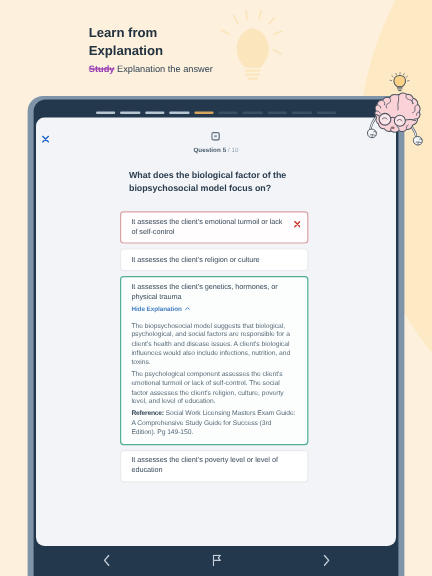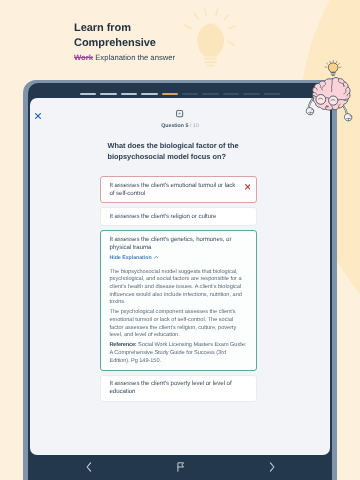--- a/index.html
+++ b/index.html
@@ -101,23 +101,23 @@
     <path d="M205.0 58.8 L216.2 58.8"></path>
     <path d="M205.5 62.2 L215.7 62.2"></path>
     <path d="M207.4 65.6 L213.8 65.6"></path>
   </g>
 </svg>
 </div>
 
 <div class="hero">
   <h1>
     <span>Learn from</span><br>
-    <span>Comprehensive</span>
+    <span>Explanation</span>
   </h1>
-  <div class="sub"><span class="strike">Work</span> <span>Explanation the answer</span></div>
+  <div class="sub"><span class="strike">Study</span> <span>Explanation the answer</span></div>
 </div>
 
 <div class="device">
  <div class="screen">
 
   <div class="statusbar">
     <span class="seg done"></span>
     <span class="seg done"></span>
     <span class="seg done"></span>
     <span class="seg done"></span>

